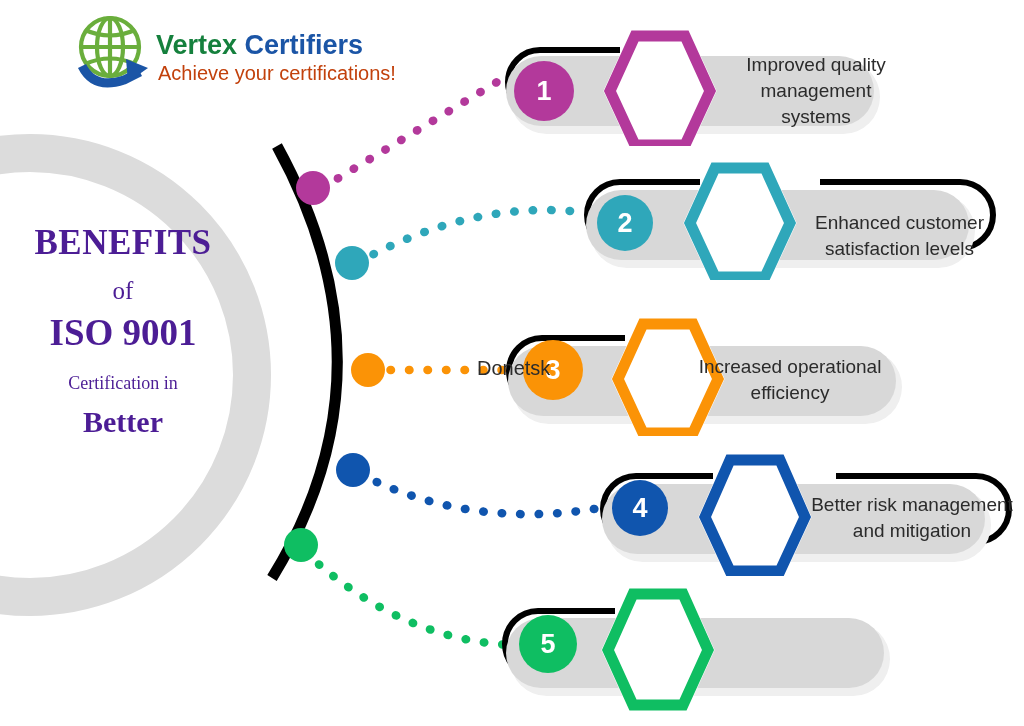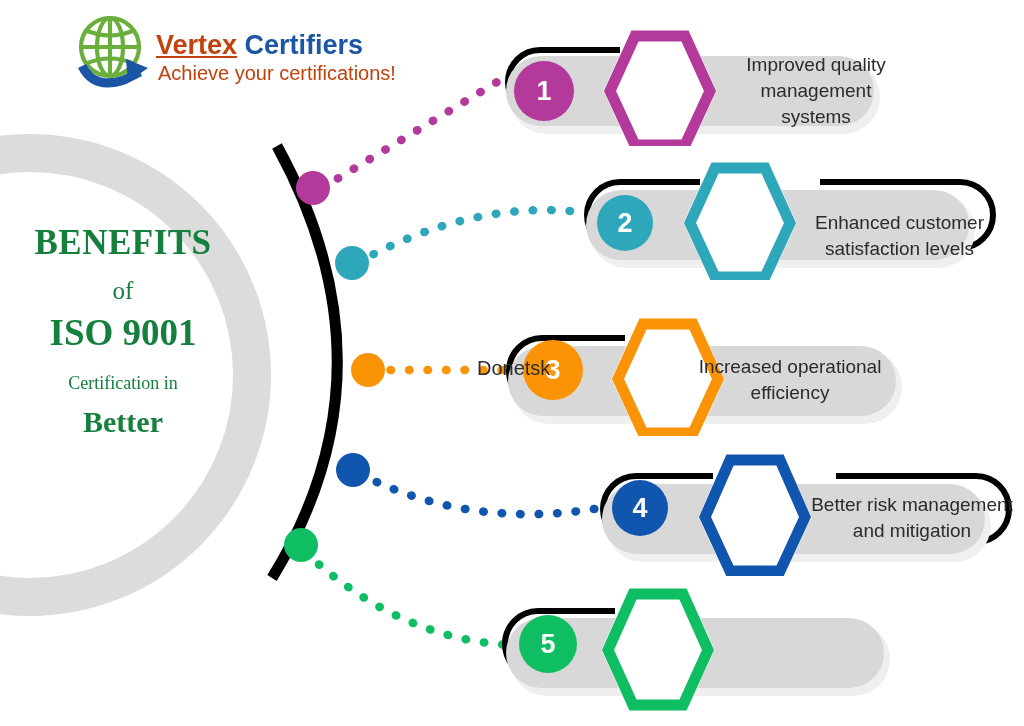--- a/index.html
+++ b/index.html
@@ -26,21 +26,21 @@
   }
 
   
   #headline {
     position: absolute;
     left: 8px;
     top: 224px;
     width: 230px;
     text-align: center;
     font-family: "Liberation Serif", serif;
-    color: #15803d;
+    color: #4c1d95;
     z-index: 6;
   }
   #headline .l-benefits {
     font-size: 35px;
     font-weight: bold;
     letter-spacing: 0.5px;
     line-height: 1.1;
   }
   #headline .l-of {
     font-size: 25px;
@@ -78,21 +78,21 @@
   }
   #logo .logo-words {
     position: absolute;
     left: 88px;
     top: 16px;
     font-size: 27px;
     font-weight: bold;
     white-space: nowrap;
     font-family: "Liberation Sans", sans-serif;
   }
-  #logo .w-vertex { color: #c2410c; text-decoration: underline; }
+  #logo .w-vertex { color: #15803d; }
   #logo .w-cert { color: #1B55A6; }
   #logo .logo-tagline {
     position: absolute;
     left: 90px;
     top: 48px;
     font-size: 20px;
     color: #c2410c;
     white-space: nowrap;
   }
 

